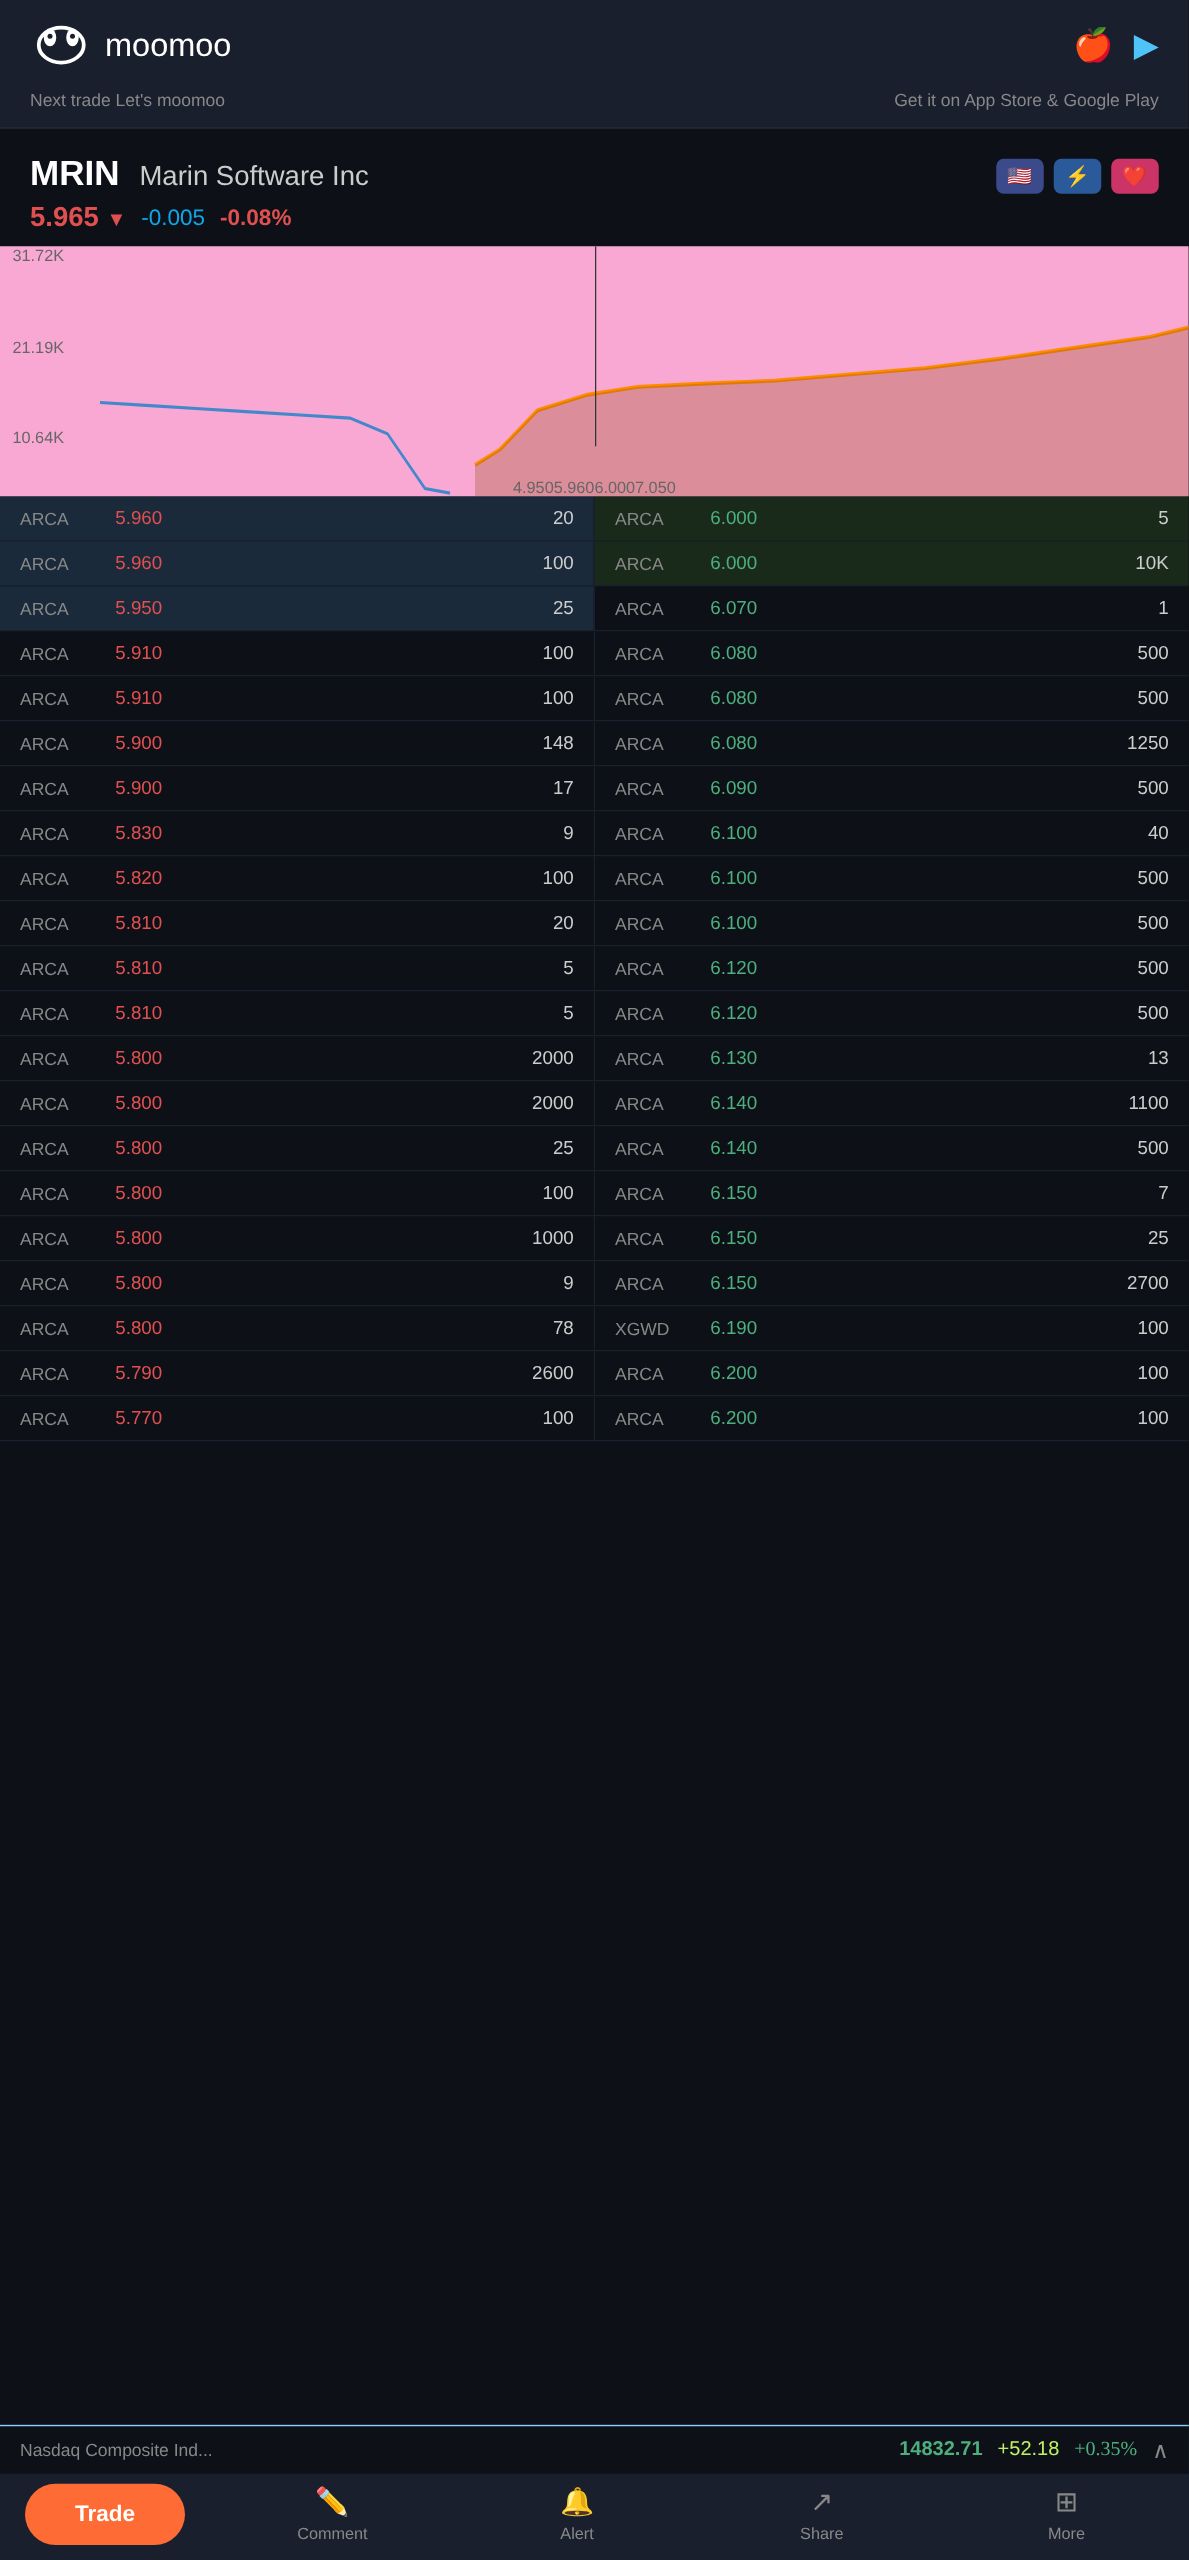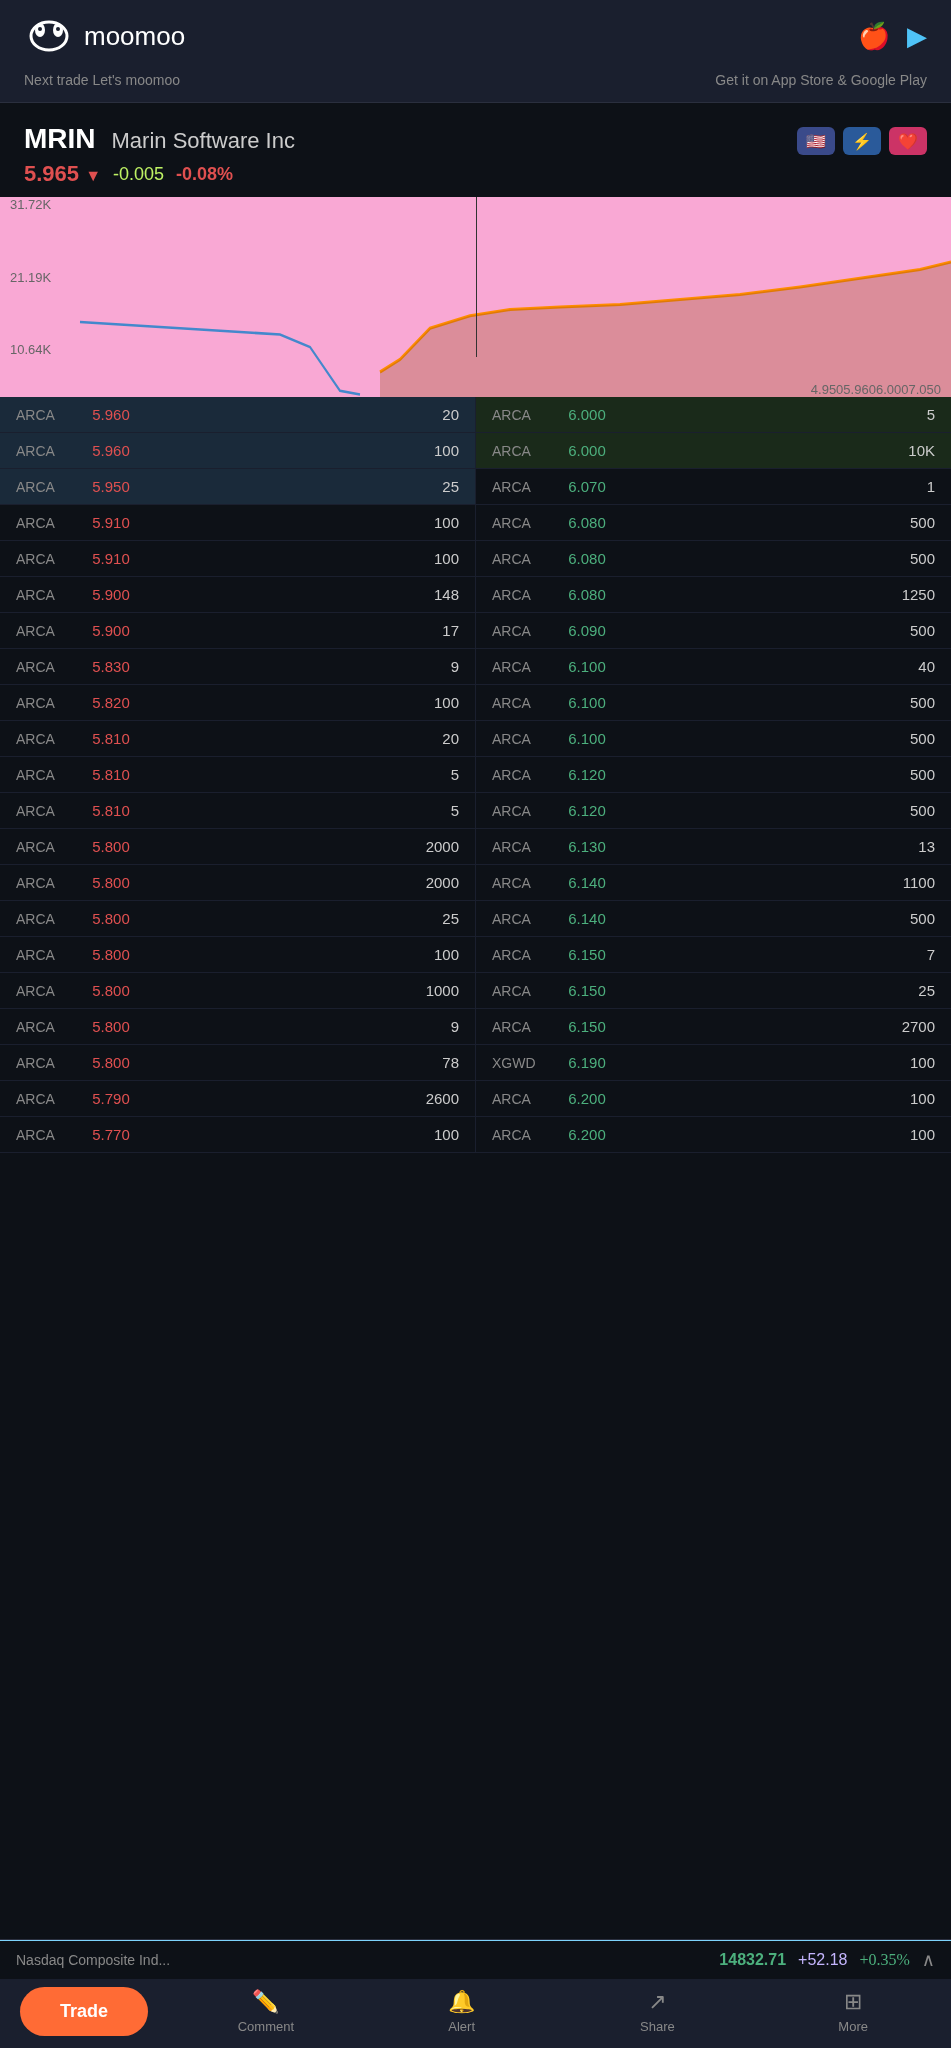--- a/index.html
+++ b/index.html
@@ -107,21 +107,21 @@
       gap: 12px;
       margin-top: 4px;
     }
     .price-main {
       font-size: 22px;
       font-weight: 600;
       color: #e05050;
     }
     .price-change {
       font-size: 18px;
-      color: #bef264;
+      color: #0ea5e9;
     }
     .price-pct {
       font-size: 18px;
       color: #e05050;
       font-weight: 600;
     }
     .down-arrow { color: #e05050; font-size: 16px; }
 
     
     .chart-area {
@@ -148,21 +148,21 @@
       position: absolute;
       top: 0; left: 0;
       width: 100%; height: 100%;
     }
     .chart-x-labels {
       position: absolute;
       bottom: 0;
       left: 0;
       right: 0;
       display: flex;
-      justify-content: flex-end;
+      justify-content: center;
       font-size: 13px;
       color: #666;
       padding: 0 10px;
     }
     .divider-line {
       position: absolute;
       top: 0;
       bottom: 40px;
       left: 50%;
       width: 1px;
@@ -241,21 +241,21 @@
       color: #888;
       font-size: 14px;
       flex: 1;
     }
     .nasdaq-price {
       color: #4caf7d;
       font-size: 16px;
       font-weight: 600;
     }
     .nasdaq-change {
-      color: #c4b5fd;
+      color: #bef264;
       font-size: 16px;
     }
     .nasdaq-pct {
       color: #4caf7d;
       font-size: 16px;
       font-family: Liberation Serif, serif;
     }
     .chevron-up {
       color: #888;
       font-size: 18px;

